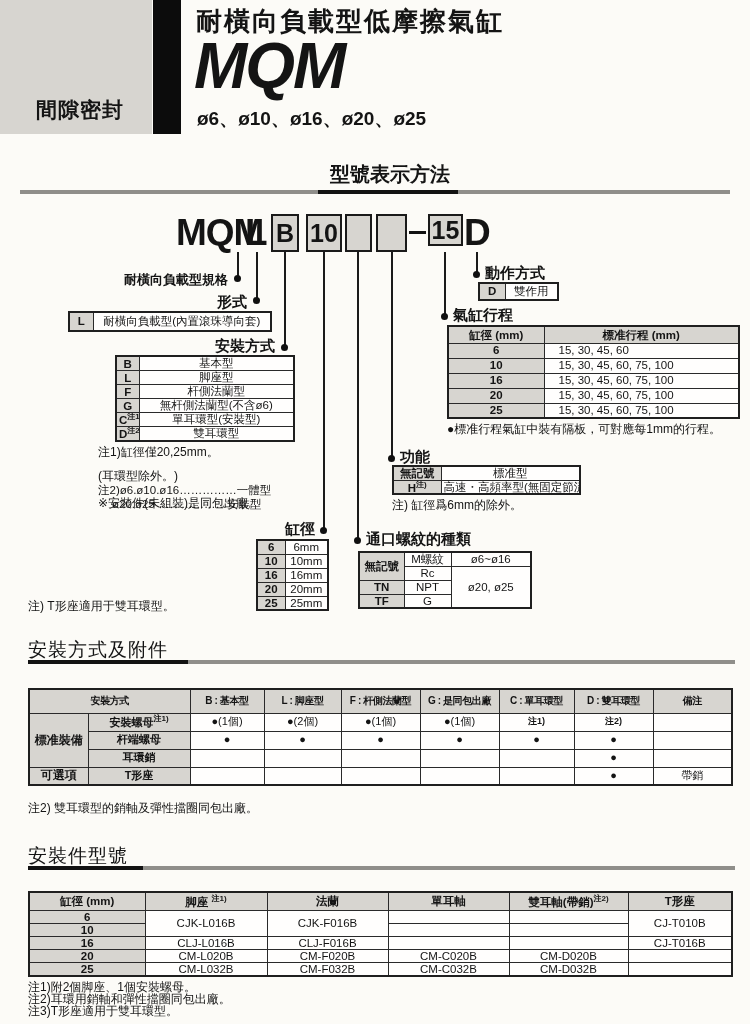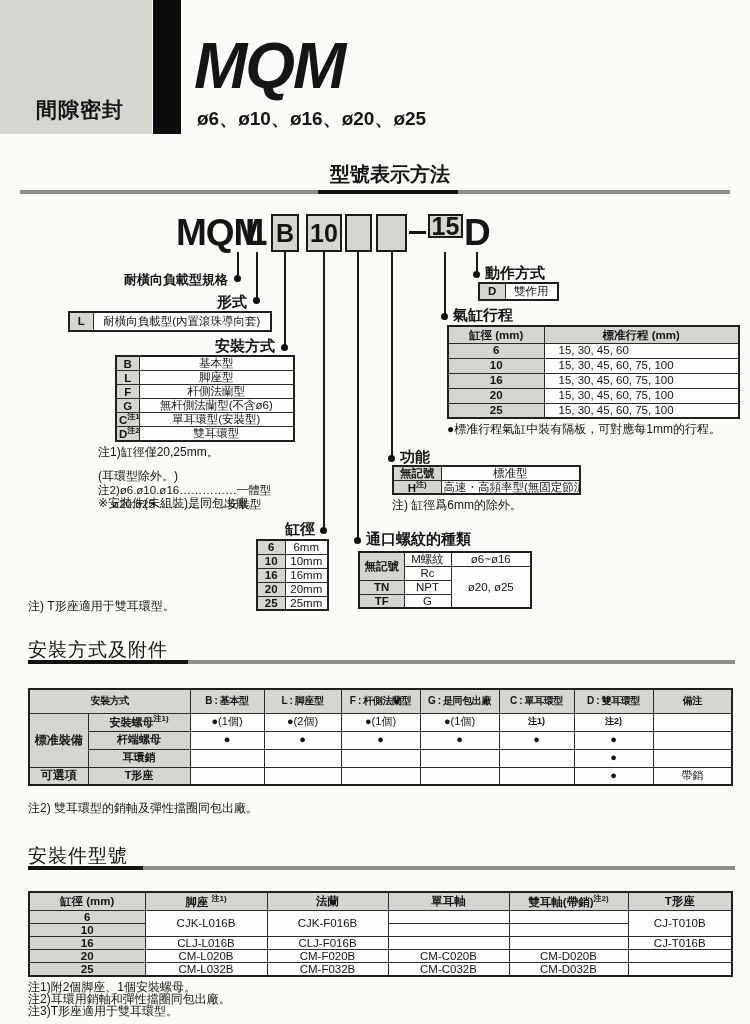--- a/index.html
+++ b/index.html
@@ -44,37 +44,38 @@
   .acct .hd{font-size:10px;font-weight:bold;letter-spacing:-0.4px;}
 </style>
 </head>
 <body>
 
 <div class="page">
 
   <div class="seal-box"></div>
   <div class="seal-txt">間隙密封</div>
   <div class="hbar"></div>
+  <div class="title">耐橫向負載型低摩擦氣缸</div>
   <div class="series">
     <span class="nm">MQM</span>
   </div>
   <div class="boresize">ø6、ø10、ø16、ø20、ø25</div>
 
   <div class="abs b" style="left:290px;top:161px;width:200px;text-align:center;font-size:20px;">型號表示方法</div>
   <div class="rule gray" style="left:20px;top:190px;width:710px;"></div>
   <div class="rule black" style="left:318px;top:190px;width:140px;"></div>
 
   <div class="bigchar" style="left:176px;top:213px;">MQM</div>
   <div class="bigchar" style="left:245px;top:213px;">L</div>
   <div class="cbox" style="left:271px;top:214px;width:28px;height:38px;">B</div>
   <div class="cbox" style="left:306px;top:214px;width:36px;height:38px;">10</div>
   <div class="cbox" style="left:345px;top:214px;width:27px;height:38px;"></div>
   <div class="cbox" style="left:376px;top:214px;width:31px;height:38px;"></div>
   <div class="dash" style="left:409px;top:231px;width:17px;"></div>
-  <div class="cbox" style="left:428px;top:214px;width:35px;height:24px;">15</div>
+  <div class="cbox" style="left:428px;top:214px;width:35px;height:32px;">15</div>
   <div class="bigchar" style="left:464px;top:213px;">D</div>
 
   <div class="vline" style="left:237px;top:252px;height:24px;"></div>
   <div class="dot" style="left:234px;top:275px;"></div>
   <div class="vline" style="left:256px;top:252px;height:46px;"></div>
   <div class="dot" style="left:253px;top:297px;"></div>
   <div class="vline" style="left:284px;top:252px;height:93px;"></div>
   <div class="dot" style="left:281px;top:344px;"></div>
   <div class="vline" style="left:323px;top:252px;height:276px;"></div>
   <div class="dot" style="left:320px;top:527px;"></div>

